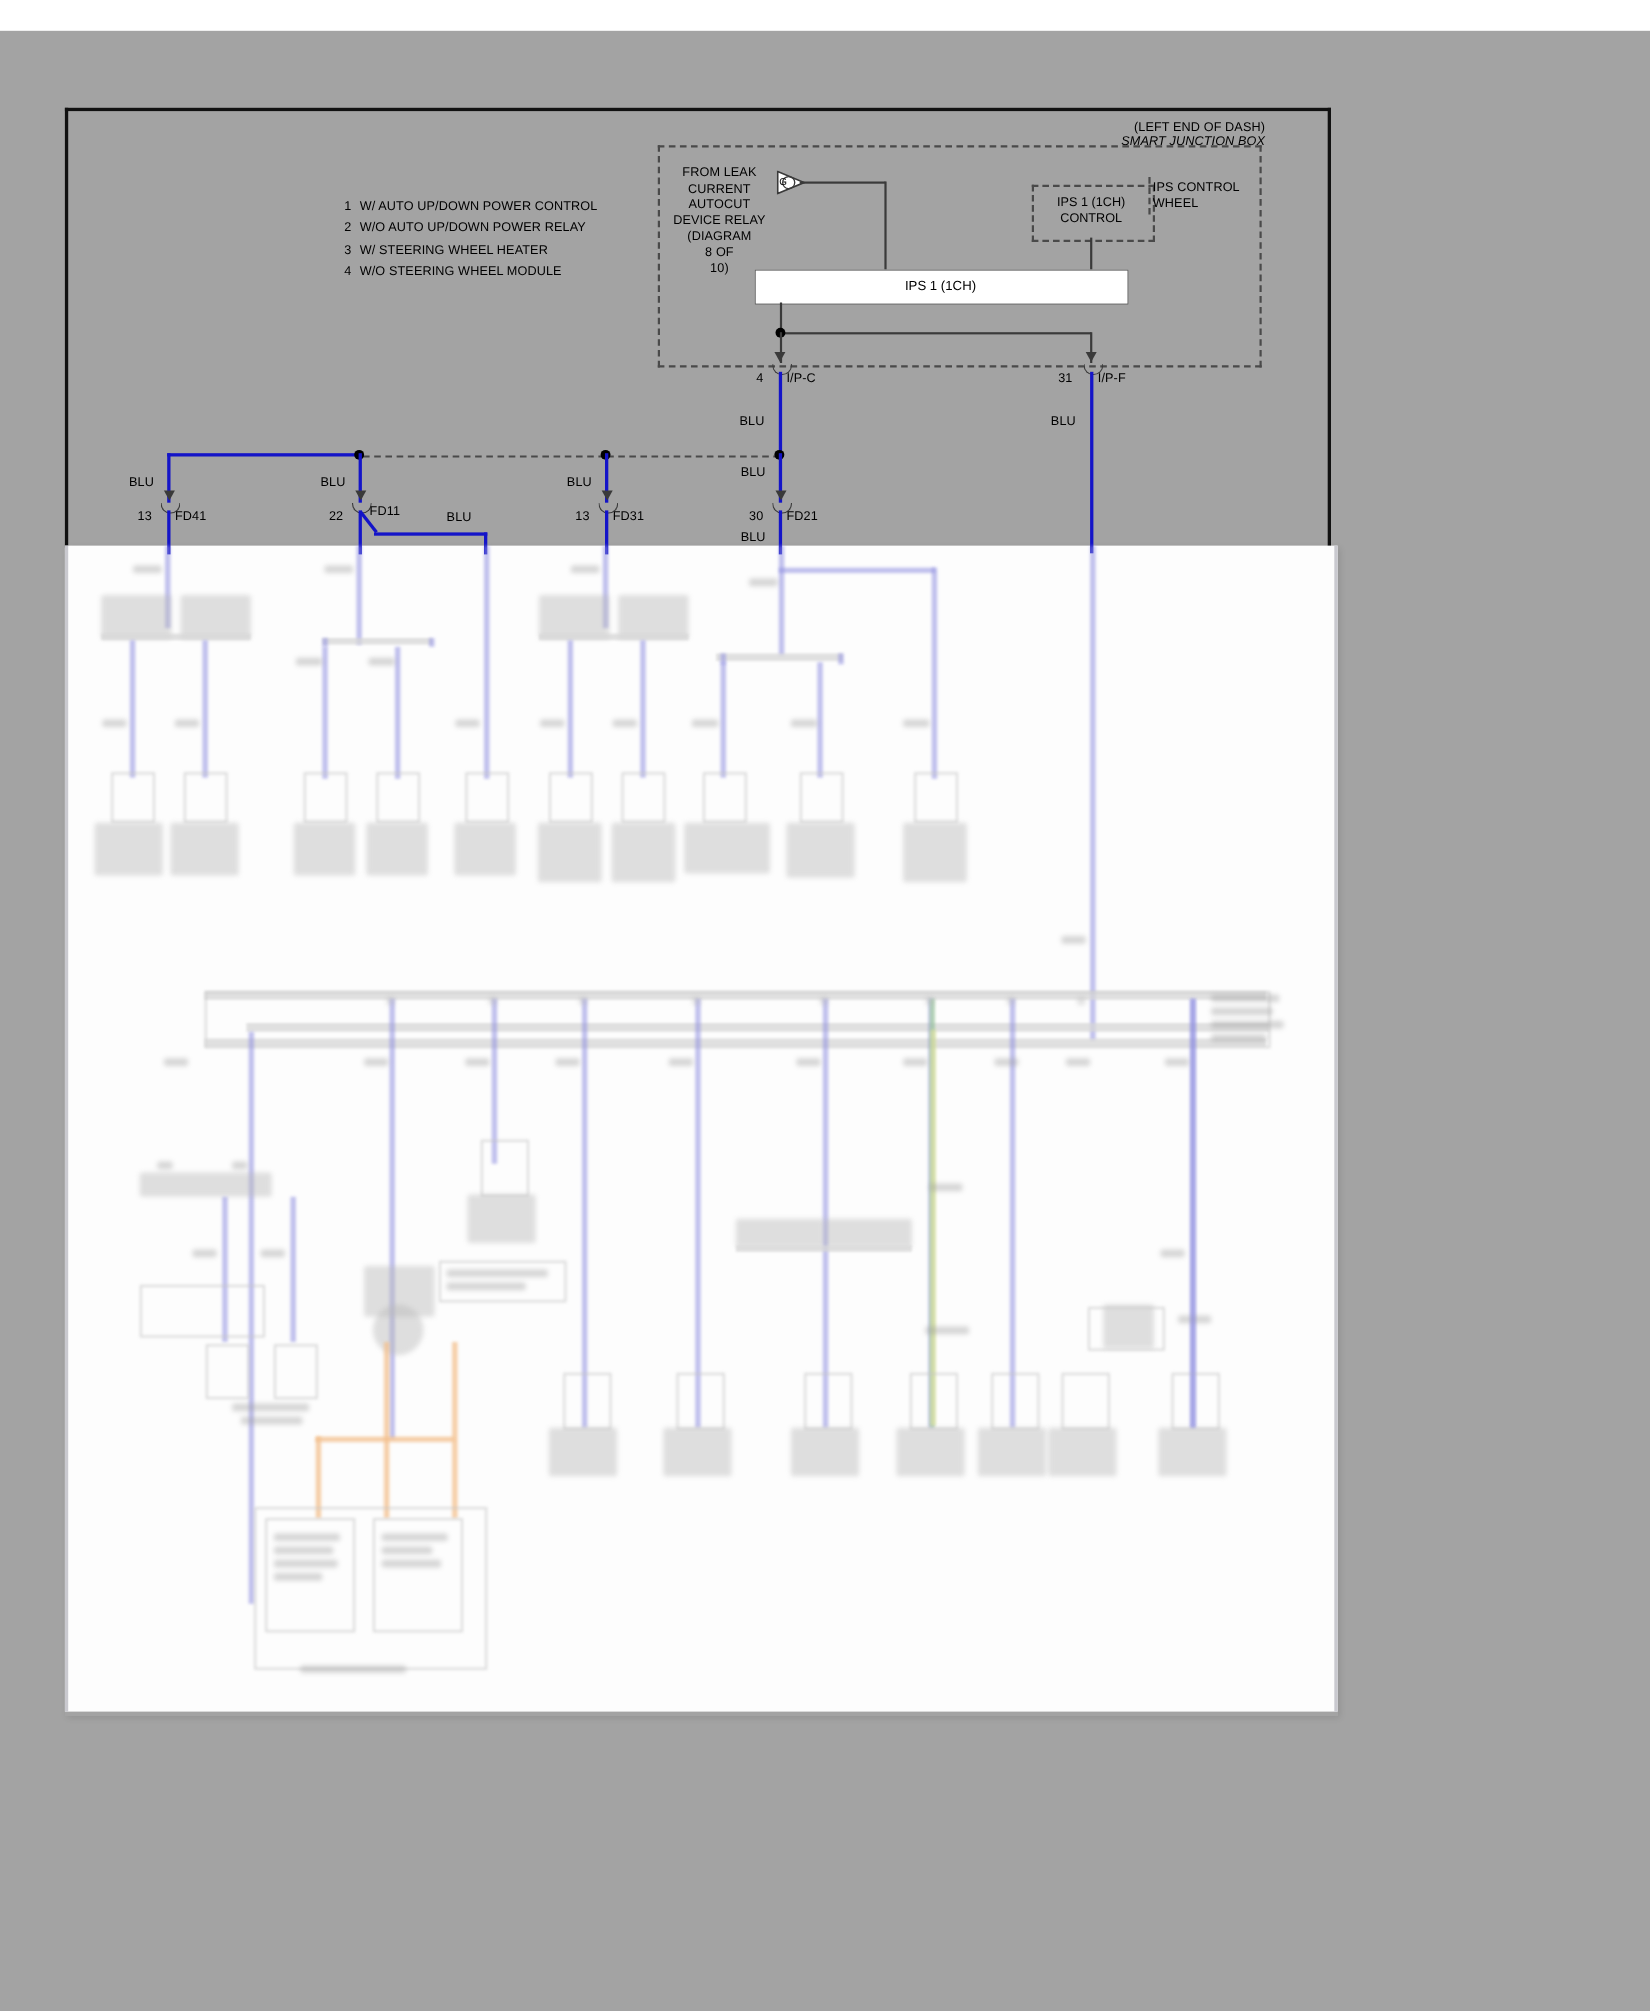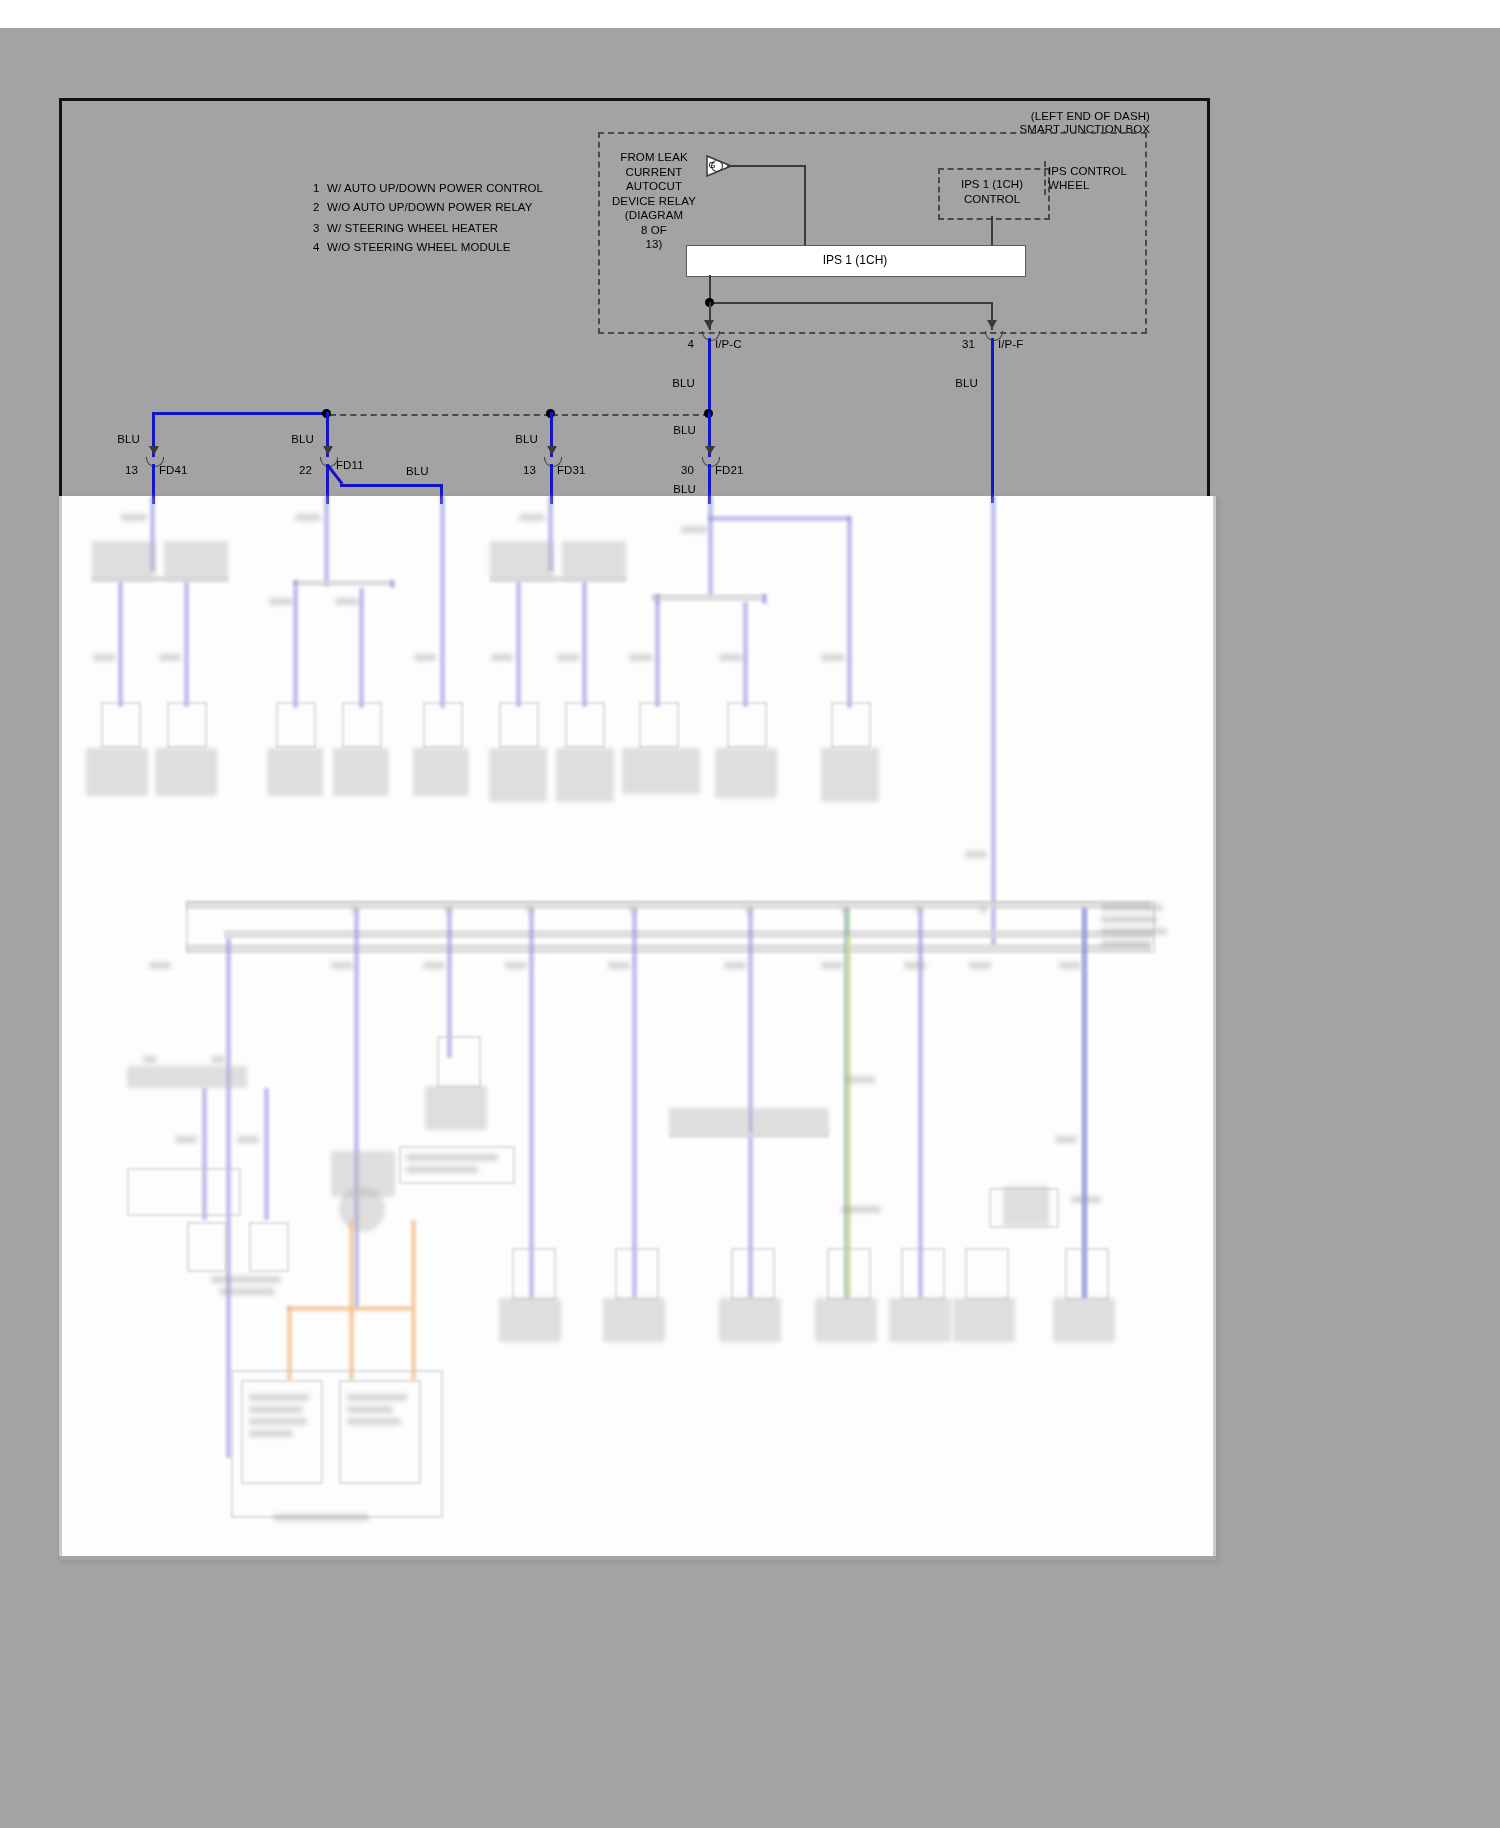--- a/index.html
+++ b/index.html
@@ -75,21 +75,21 @@
 
 <div id="page">
 
   <div class="frame-top"></div>
   <div class="frame-left"></div>
   <div class="frame-right"></div>
   <div class="sheet-lower"></div>
   <div class="sheet-shadow"></div>
 
   <div class="lbl r" style="left:950px;top:82px;width:200px;font-size:11.5px;">(LEFT END OF DASH)</div>
-  <div class="lbl r" style="left:930px;top:95px;width:220px;font-size:11.5px;">SMART JUNCTION BOX</div>
+  <div class="lbl r" style="left:930px;top:95px;width:220px;font-size:11.5px;font-style:italic;">SMART JUNCTION BOX</div>
 
   <div class="lbl" style="left:313px;top:154px;font-size:11.5px;">1</div>
   <div class="lbl" style="left:327px;top:154px;font-size:11.5px;">W/ AUTO UP/DOWN POWER CONTROL</div>
 
   <div class="lbl" style="left:313px;top:173px;font-size:11.5px;">2</div>
   <div class="lbl" style="left:327px;top:173px;font-size:11.5px;">W/O AUTO UP/DOWN POWER RELAY</div>
 
   <div class="lbl" style="left:313px;top:194px;font-size:11.5px;">3</div>
   <div class="lbl" style="left:327px;top:194px;font-size:11.5px;">W/ STEERING WHEEL HEATER</div>
 
@@ -97,21 +97,21 @@
   <div class="lbl" style="left:327px;top:213px;font-size:11.5px;">W/O STEERING WHEEL MODULE</div>
 
   <div class="dash-box" style="left:598px;top:104px;width:545px;height:198px;"></div>
 
   <div class="lbl c" style="left:601px;top:122px;width:106px;font-size:11.5px;line-height:14.5px;">FROM LEAK
 CURRENT
 AUTOCUT
 DEVICE RELAY
 (DIAGRAM
 8 OF
-13)</div>
+10)</div>
 
   <div class="tri-wrap" style="left:706px;top:127px;">
     <svg width="26" height="22" viewBox="0 0 26 22">
       <polygon points="1,1 25,11 1,21" fill="#ffffff" stroke="#3a3a3a" stroke-width="1.5"></polygon>
       <circle cx="11" cy="11" r="5.5" fill="none" stroke="#3a3a3a" stroke-width="1.2"></circle>
     </svg>
   </div>
   <div class="lbl c" style="left:706px;top:131px;width:12px;font-size:9px;">G</div>
 
   <div class="hline" style="left:727px;top:137px;width:78px;"></div>

